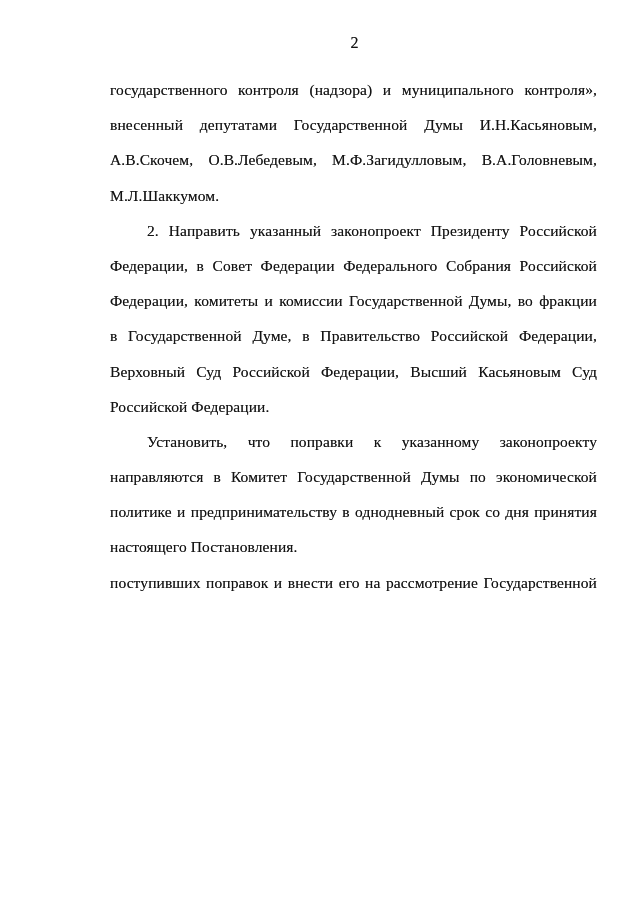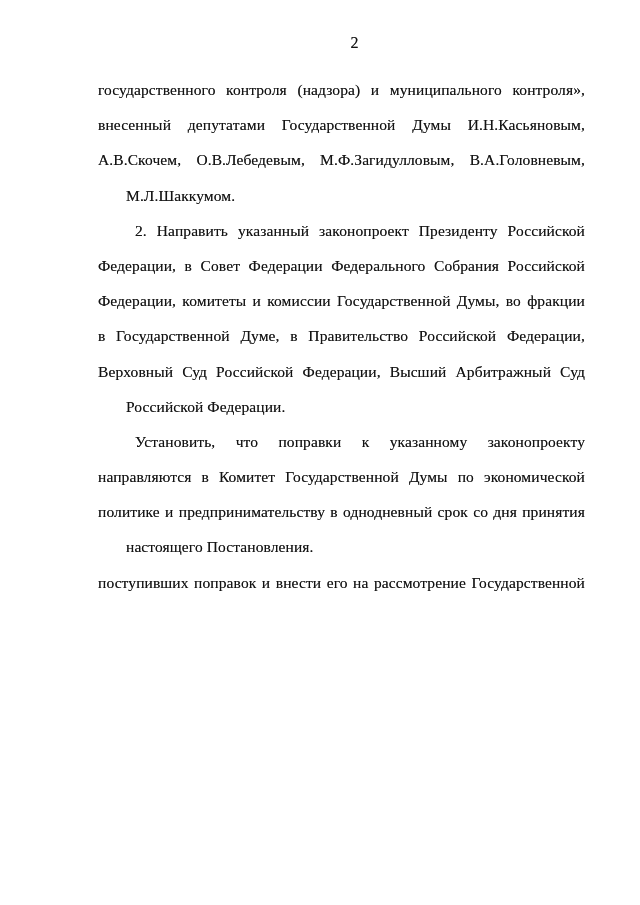--- a/index.html
+++ b/index.html
@@ -30,42 +30,41 @@
     padding-left: 36px;
     text-align: center;
     font-size: 16px;
     color: #141414;
     text-shadow: 0 0 0.5px rgba(0,0,0,0.55);
   }
 
   .text-block {
     position: absolute;
     top: 72px;
-    left: 98px;
+    left: 110px;
     width: 487px;
     font-size: 15.5px;
     color: #141414;
     text-shadow: 0 0 0.5px rgba(0,0,0,0.55);
     letter-spacing: 0.1px;
   }
 
   .paragraph { }
 
   .line {
     line-height: 35.2px;
     height: 35.2px;
     overflow: hidden;
     text-align: justify;
     text-align-last: justify;
   }
 
   .line.last {
     text-align: left;
     text-align-last: left;
-    margin-left: 28px;
   }
 
   .line.indent {
     padding-left: 37px;
   }
 </style>
 </head>
 <body style="background: rgb(255, 255, 255);">
 
 <div class="page">
@@ -75,21 +74,21 @@
         <div class="line">государственного контроля (надзора) и муниципального контроля»,</div>
         <div class="line">внесенный депутатами Государственной Думы И.Н.Касьяновым,</div>
         <div class="line">А.В.Скочем, О.В.Лебедевым, М.Ф.Загидулловым, В.А.Головневым,</div>
         <div class="line last">М.Л.Шаккумом.</div>
       </div>
       <div class="paragraph">
         <div class="line indent">2. Направить указанный законопроект Президенту Российской</div>
         <div class="line">Федерации, в Совет Федерации Федерального Собрания Российской</div>
         <div class="line">Федерации, комитеты и комиссии Государственной Думы, во фракции</div>
         <div class="line">в Государственной Думе, в Правительство Российской Федерации,</div>
-        <div class="line">Верховный Суд Российской Федерации, Высший Арбитражный Суд</div>
+        <div class="line">Верховный Суд Российской Федерации, Высший Касьяновым Суд</div>
         <div class="line last">Российской Федерации.</div>
       </div>
       <div class="paragraph">
         <div class="line indent">Установить, что поправки к указанному законопроекту</div>
         <div class="line">направляются в Комитет Государственной Думы по экономической</div>
         <div class="line">политике и предпринимательству в однодневный срок со дня принятия</div>
         <div class="line last">настоящего Постановления.</div>
       </div>
       <div class="paragraph">
         <div class="line">поступивших поправок и внести его на рассмотрение Государственной</div>

